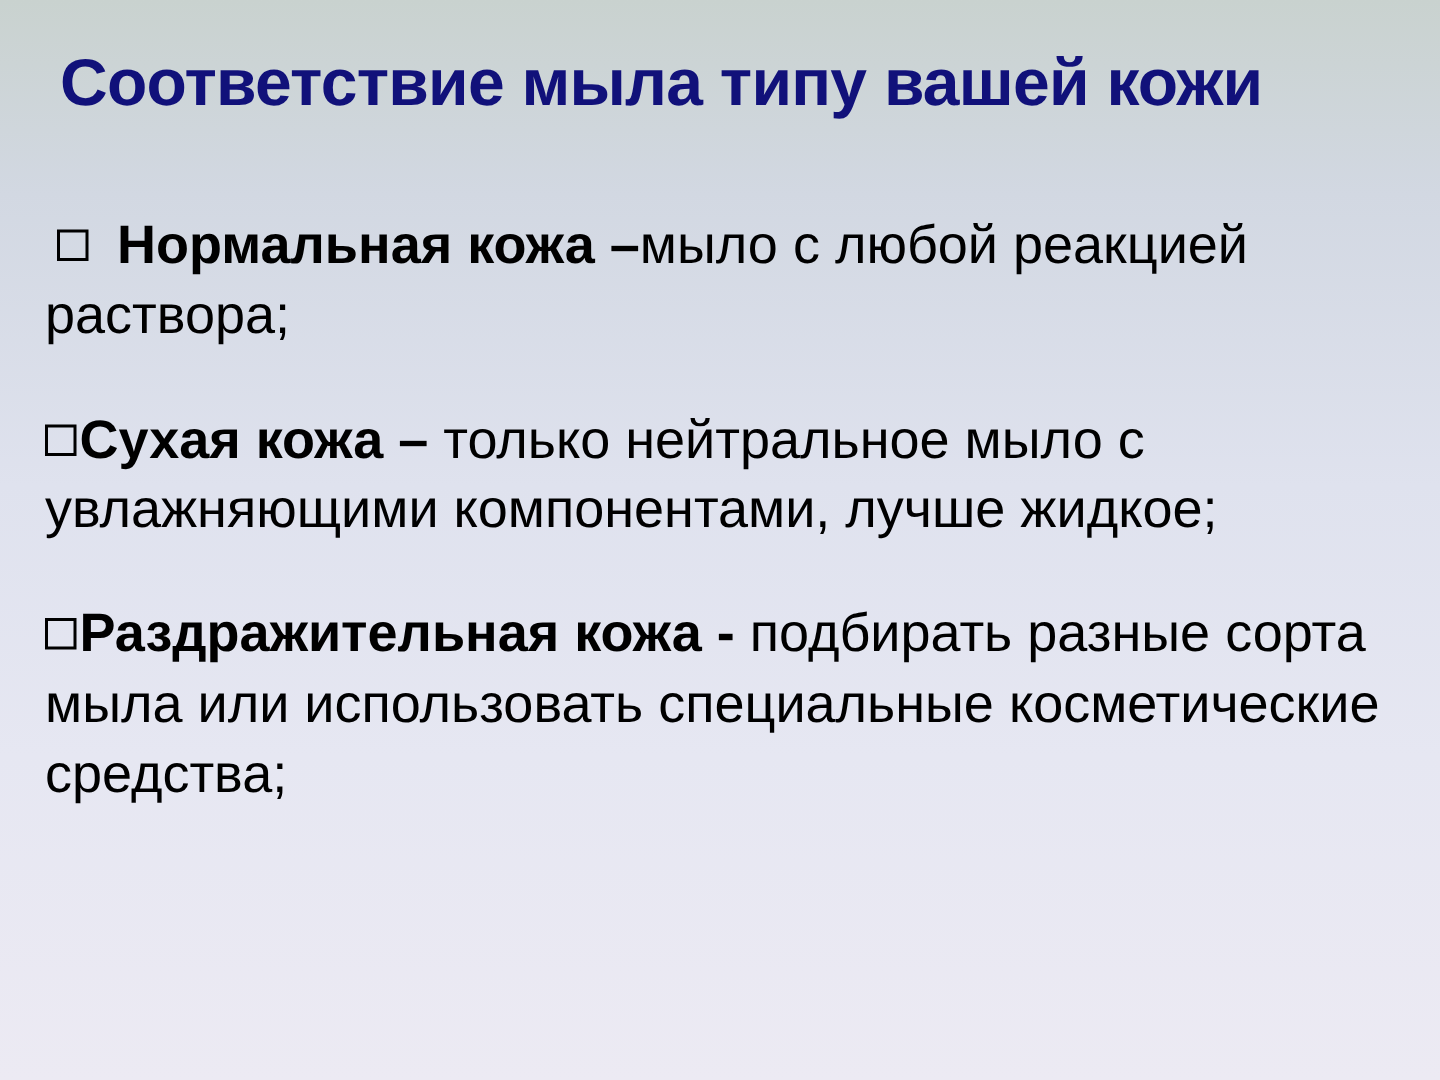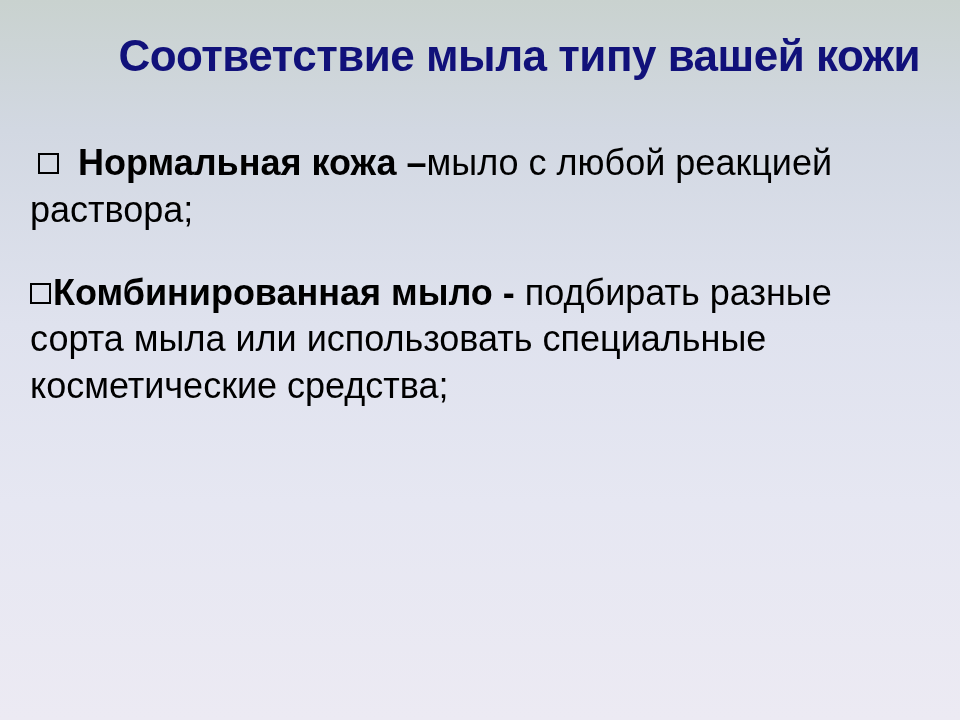--- a/index.html
+++ b/index.html
@@ -15,22 +15,22 @@
   .slide {
     position: relative;
     width: 960px;
     height: 720px;
     box-sizing: border-box;
     background: linear-gradient(to bottom, #c9d2cf 0%, #d2d8e2 18%, #dfe2ee 45%, #e6e7f2 70%, #eceaf3 100%);
     overflow: hidden;
   }
   .title {
     margin: 0;
-    padding: 30px 40px 0 24px;
-    text-align: right;
+    padding: 30px 40px 0 40px;
+    text-align: left;
     font-size: 44px;
     line-height: 1.18;
     font-weight: bold;
     color: #11117a;
     font-family: "Liberation Sans", sans-serif;
     letter-spacing: -0.5px;
   }
   .body {
     padding: 22px 30px 0 30px;
   }
@@ -70,20 +70,23 @@
 
   <h1 class="title">Соответствие мыла типу вашей кожи</h1>
 
   <div class="body">
 
     <p class="item">
       <span class="bullet spaced"></span><span class="lead"> Нормальная кожа –</span><span class="rest">мыло с любой реакцией раствора;</span>
     </p>
 
 
+    <p class="item">
+      <span class="bullet"></span><span class="lead">Сухая кожа – </span><span class="rest">только нейтральное мыло с увлажняющими компонентами, лучше жидкое;</span>
+    </p>
 
 
     <p class="item">
-      <span class="bullet"></span><span class="lead">Комбинированная мыло - </span><span class="rest">подбирать  разные сорта мыла или использовать специальные косметические средства;</span>
+      <span class="bullet"></span><span class="lead">Раздражительная кожа - </span><span class="rest">подбирать  разные сорта мыла или использовать специальные косметические средства;</span>
     </p>
 
   </div>
 </div>
 
 </body></html>

